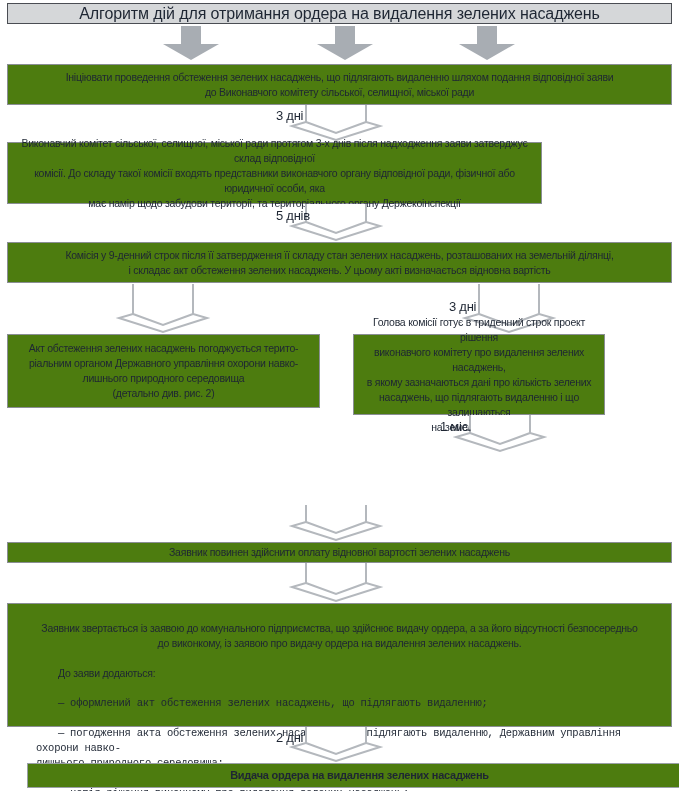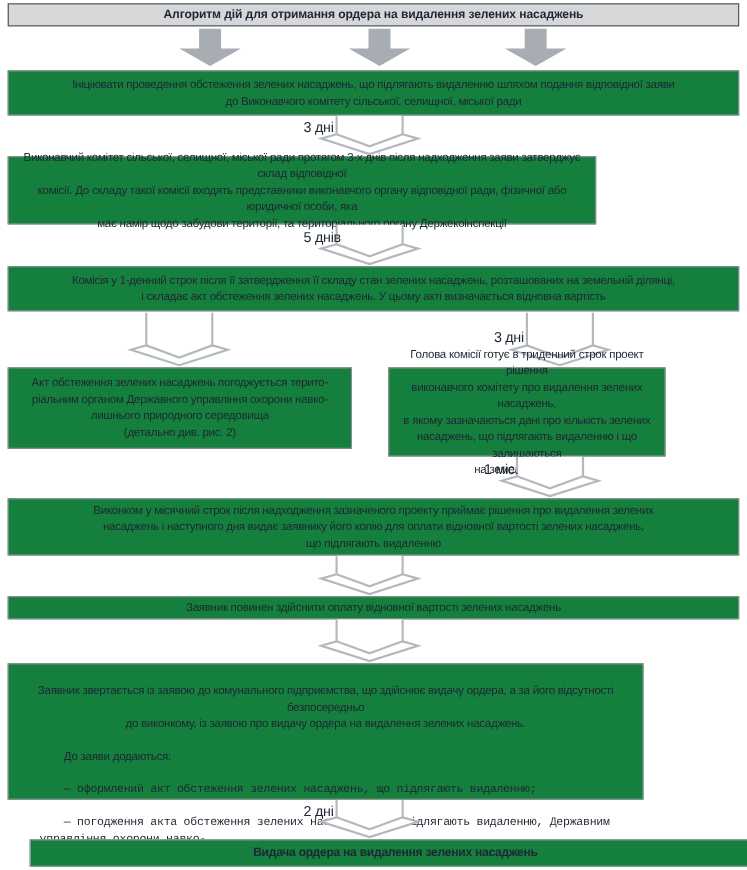--- a/index.html
+++ b/index.html
@@ -1,27 +1,27 @@
 <!DOCTYPE html>
 <html><head>
 <meta charset="utf-8">
 <style>
   html,body{margin:0;padding:0;background:#ffffff;}
   .canvas{
     position:relative;width:679px;height:791px;background:#ffffff;
     font-family:"Liberation Sans",sans-serif;color:#1e2633;overflow:hidden;
   }
   .box{
-    position:absolute;box-sizing:border-box;border:1px solid #8a8e94;background:#15803d;
+    position:absolute;box-sizing:border-box;border:1px solid #8a8e94;background:#4d7c0f;
     display:flex;align-items:center;justify-content:center;text-align:center;
     font-size:10.5px;line-height:15px;letter-spacing:-0.25px;white-space:pre-line;
     padding:2px 8px;
   }
   .box.hdr{
-    background:#d5d7d9;border-color:#4a4d53;font-weight:bold;font-size:11px;letter-spacing:-0.1px;
+    background:#d5d7d9;border-color:#4a4d53;font-weight:normal;font-size:16px;letter-spacing:-0.1px;
   }
   .box.final{font-weight:bold;font-size:11px;border-color:#9aa0a6;margin-left:20px;}
   .box.multi{display:block;text-align:left;padding:2px 8px;}
   .multi .intro{text-align:center;white-space:pre-line;}
   .multi .attach-label{padding-left:20px;text-indent:22px;white-space:pre-line;}
   .multi .attach-item{padding-left:20px;text-indent:22px;white-space:pre-line;font-family:Liberation Mono, monospace;}
   .conn{position:absolute;}
   .alabel{
     position:absolute;width:120px;font-size:13px;
     letter-spacing:-0.25px;color:#1e2633;
@@ -63,21 +63,21 @@
 має намір щодо забудови території, та територіального органу Держекоінспекції</span>
   </div>
 
   <svg class="conn" style="left:276px;top:204px;" width="120" height="38">
     <path d="M30,0 L30,18 L16,22 L60,36 L104,22 L90,18 L90,0" fill="#ffffff" stroke="#b4b8bd" stroke-width="2"></path>
     <path d="M30,18 L60,29 L90,18" fill="none" stroke="#b4b8bd" stroke-width="2"></path>
   </svg>
   <div class="alabel" style="left:276px;top:208px;">5 днів</div>
 
   <div class="box" style="left:7px;top:242px;width:665px;height:41px;">
-    <span>Комісія у 1-денний строк після її затвердження її складу стан зелених насаджень, розташованих на земельній ділянці,
+    <span>Комісія у 9-денний строк після її затвердження її складу стан зелених насаджень, розташованих на земельній ділянці,
 і складає акт обстеження зелених насаджень. У цьому акті визначається відновна вартість</span>
   </div>
 
   <svg class="conn" style="left:103px;top:284px;" width="120" height="50">
     <path d="M30,0 L30,30 L16,34 L60,48 L104,34 L90,30 L90,0" fill="#ffffff" stroke="#b4b8bd" stroke-width="2"></path>
     <path d="M30,30 L60,41 L90,30" fill="none" stroke="#b4b8bd" stroke-width="2"></path>
   </svg>
   <svg class="conn" style="left:449px;top:284px;" width="120" height="50">
     <path d="M30,0 L30,30 L16,34 L60,48 L104,34 L90,30 L90,0" fill="#ffffff" stroke="#b4b8bd" stroke-width="2"></path>
     <path d="M30,30 L60,41 L90,30" fill="none" stroke="#b4b8bd" stroke-width="2"></path>
@@ -98,41 +98,36 @@
 насаджень, що підлягають видаленню і що залишаються
 на земельній ділянці</span>
   </div>
 
   <svg class="conn" style="left:440px;top:415px;" width="120" height="38">
     <path d="M30,0 L30,18 L16,22 L60,36 L104,22 L90,18 L90,0" fill="#ffffff" stroke="#b4b8bd" stroke-width="2"></path>
     <path d="M30,18 L60,29 L90,18" fill="none" stroke="#b4b8bd" stroke-width="2"></path>
   </svg>
   <div class="alabel" style="left:440px;top:419px;">1 міс.</div>
 
-  <div class="box" style="left:7px;top:453px;width:665px;height:52px;">
-    <span>Виконком у місячний строк після надходження зазначеного проекту приймає рішення про видалення зелених
-насаджень і наступного дня видає заявнику його копію для оплати відновної вартості зелених насаджень,
-що підлягають видаленню</span>
-  </div>
 
   <svg class="conn" style="left:276px;top:505px;" width="120" height="37">
     <path d="M30,0 L30,17 L16,21 L60,35 L104,21 L90,17 L90,0" fill="#ffffff" stroke="#b4b8bd" stroke-width="2"></path>
     <path d="M30,17 L60,28 L90,17" fill="none" stroke="#b4b8bd" stroke-width="2"></path>
   </svg>
 
   <div class="box" style="left:7px;top:542px;width:665px;height:21px;">
     <span>Заявник повинен здійснити оплату відновної вартості зелених насаджень</span>
   </div>
 
   <svg class="conn" style="left:276px;top:563px;" width="120" height="40">
     <path d="M30,0 L30,20 L16,24 L60,38 L104,24 L90,20 L90,0" fill="#ffffff" stroke="#b4b8bd" stroke-width="2"></path>
     <path d="M30,20 L60,31 L90,20" fill="none" stroke="#b4b8bd" stroke-width="2"></path>
   </svg>
 
-  <div class="box multi" style="left:7px;top:603px;width:578px;height:124px;">
+  <div class="box multi" style="left:7px;top:603px;width:665px;height:124px;">
     <div class="intro">Заявник звертається із заявою до комунального підприємства, що здійснює видачу ордера, а за його відсутності безпосередньо
 до виконкому, із заявою про видачу ордера на видалення зелених насаджень.</div>
     <div class="attach-label">До заяви додаються:</div>
     <div class="attach-item">— оформлений акт обстеження зелених насаджень, що підлягають видаленню;</div>
     <div class="attach-item">— погодження акта обстеження зелених насаджень, що підлягають видаленню, Державним управління охорони навко-
 лишнього природного середовища;</div>
     <div class="attach-item">— копія рішення виконкому про видалення зелених насаджень;</div>
     
   </div>
 

